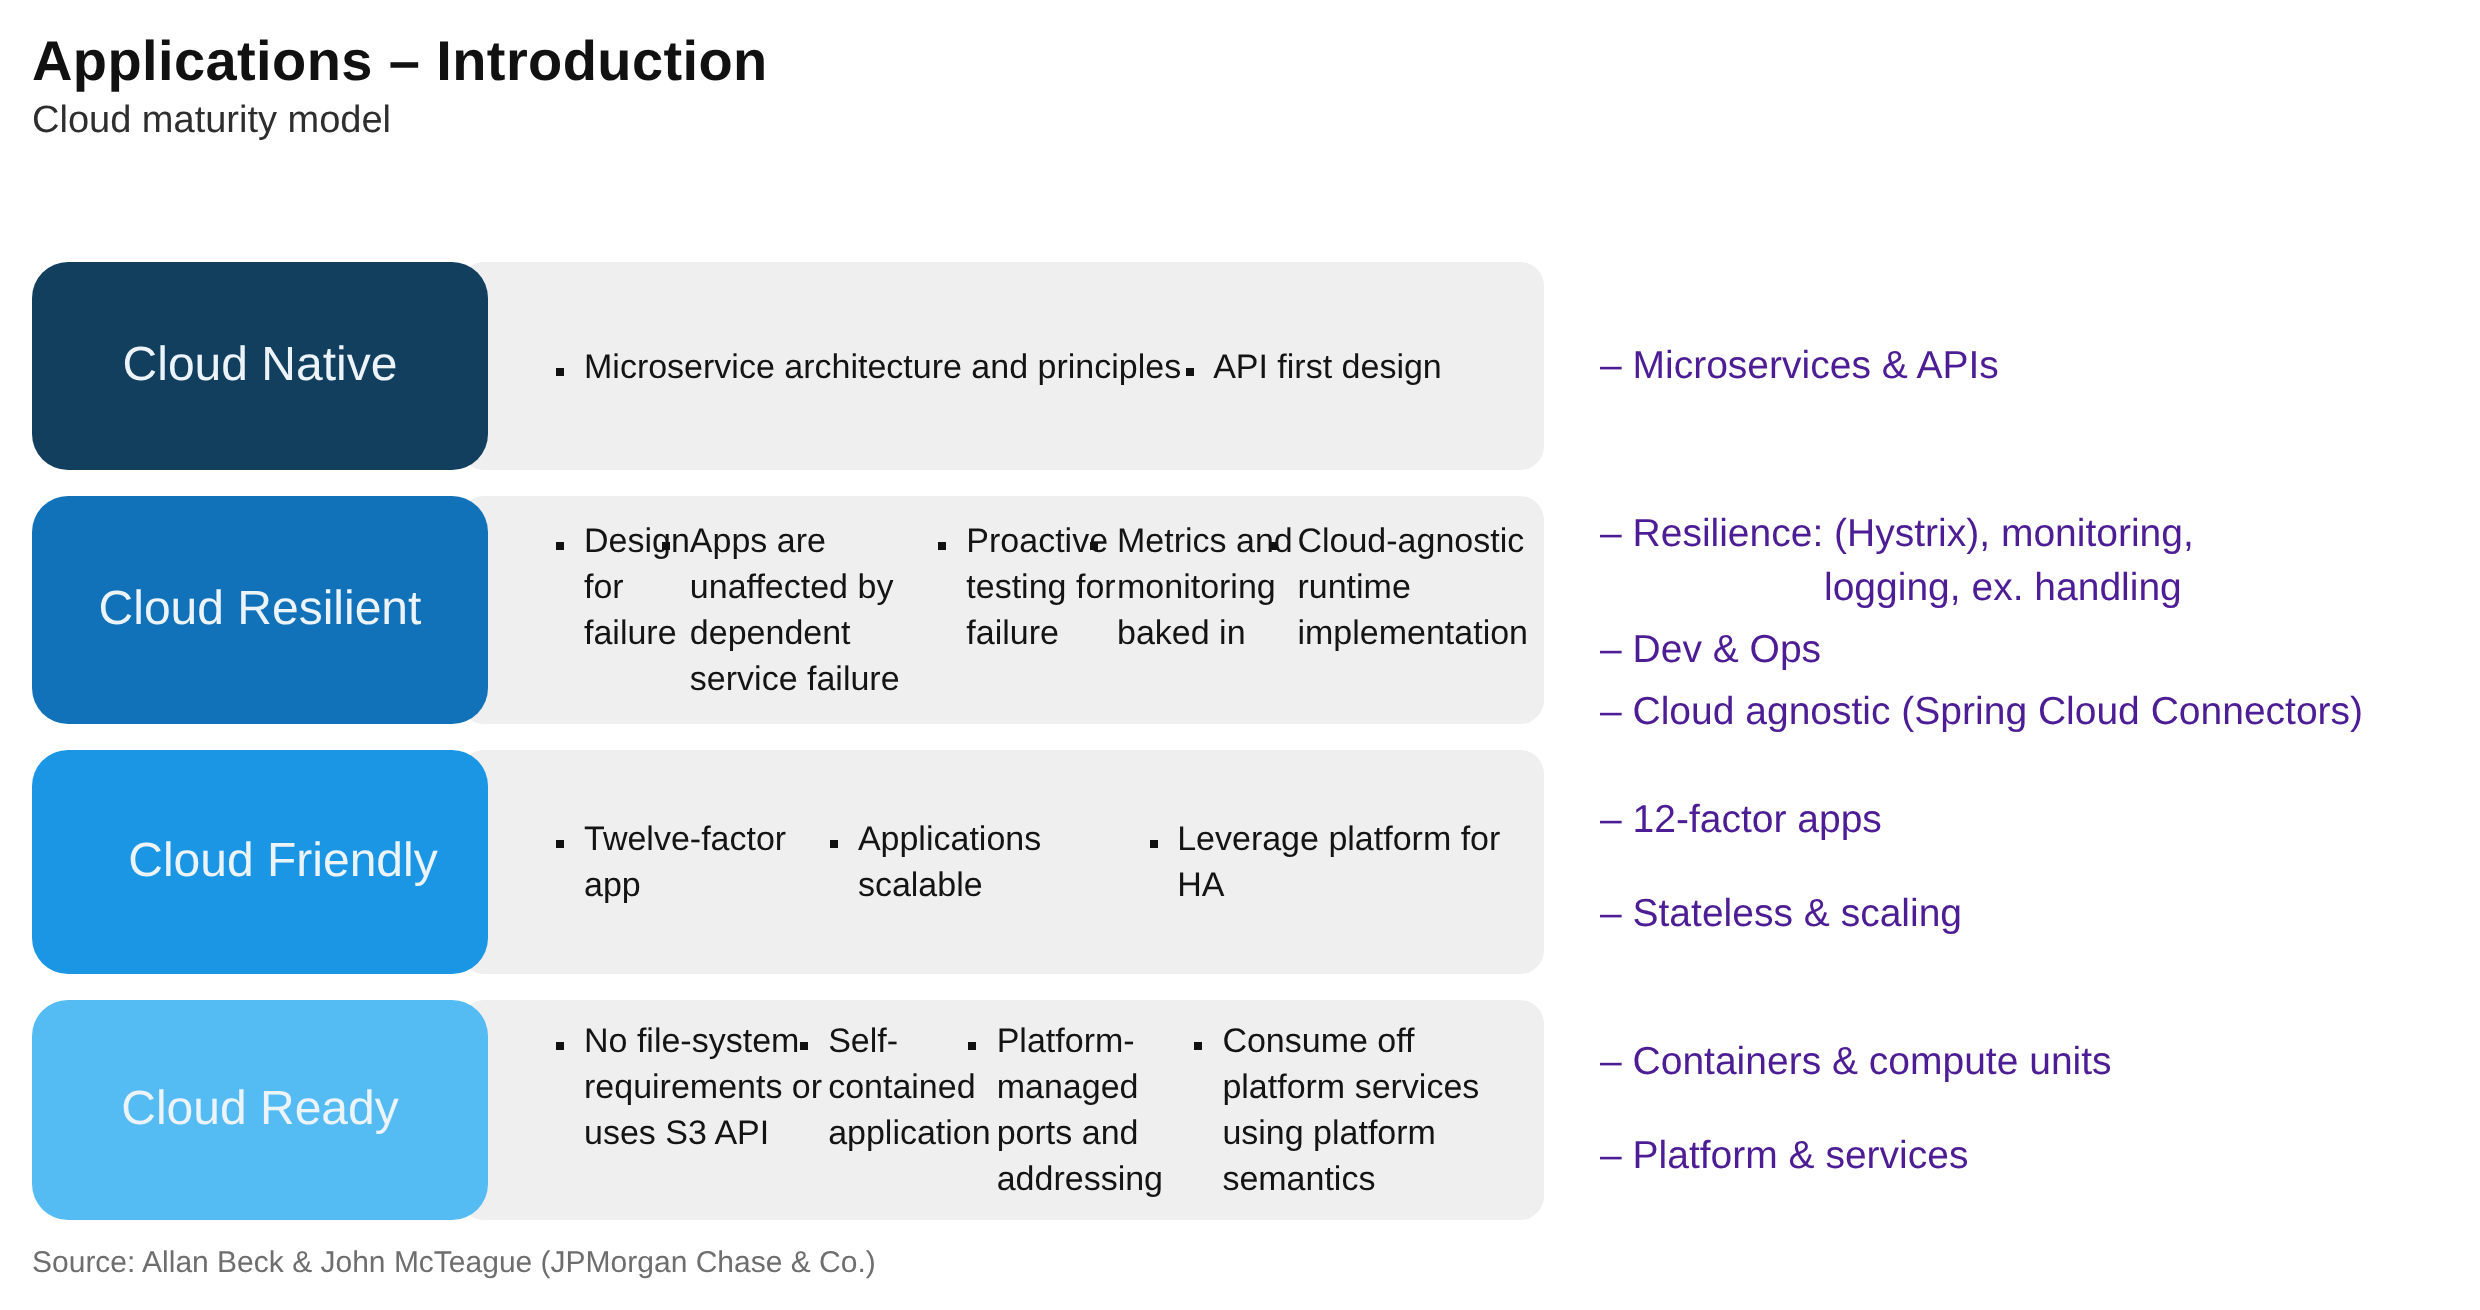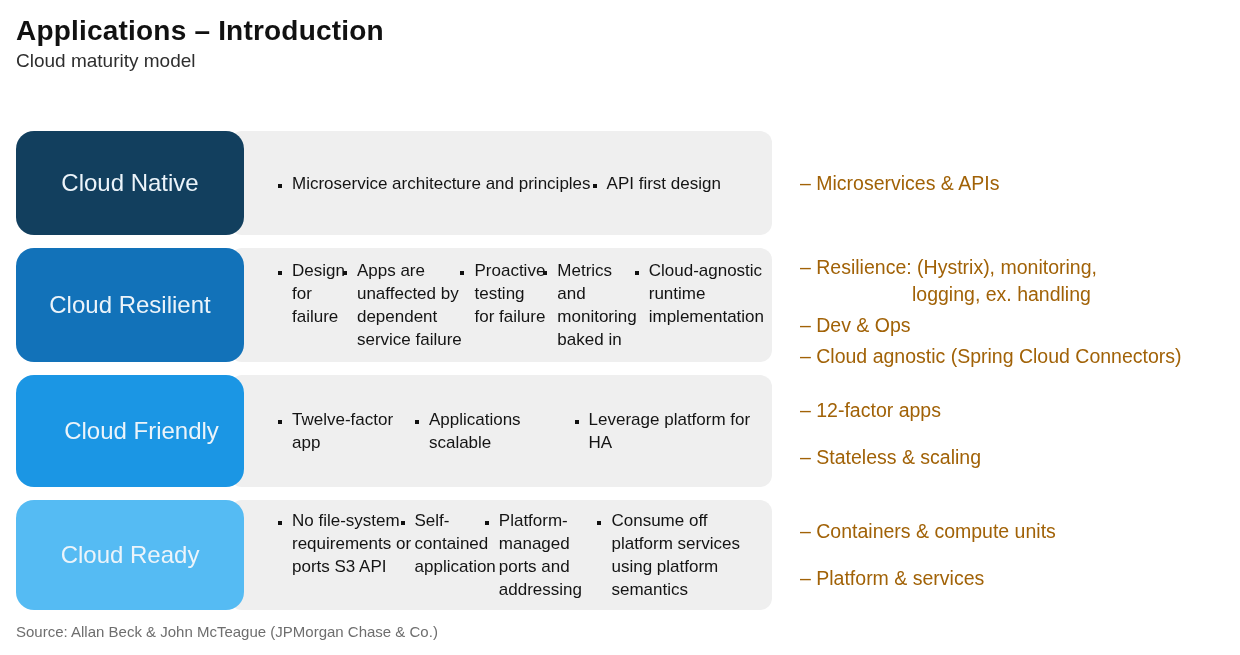--- a/index.html
+++ b/index.html
@@ -52,31 +52,31 @@
     list-style-type: square;
     padding-left: 62px; padding-right: 8px;
     color: #141414;
     display: flex; flex-direction: row; justify-content: flex-start;
   }
   ul.bullets li {
     font-size: 17px; line-height: 23px; color: #141414;
   }
   ul.bullets li::marker { font-size: 12px; color: #111111; }
   .r1 ul.bullets { gap: 16px; }
-  .r2 ul.bullets { gap: 12px; }
+  .r2 ul.bullets { gap: 0px; }
   .r3 ul.bullets { gap: 13px; }
   .r4 ul.bullets { gap: 3px; }
 
   .annotations {
     flex: 0 0 450px; width: 450px;
     padding-left: 10px;
     color: #6e6e6e;
     display: flex; flex-direction: column;
   }
-  .ann-line { font-size: 19.5px; line-height: 27px; color: #a16207; }
+  .ann-line { font-size: 19.5px; line-height: 27px; color: #4c1d95; }
   .ann-cont { padding-left: 112px; }
   .ann-gap { margin-top: 4px; }
   .ann-gap-lg { margin-top: 20px; }
   .annotations.center { justify-content: center; }
   .r2 .annotations { padding-top: 6px; }
   .r3 .annotations { padding-top: 22px; }
   .r4 .annotations { padding-top: 18px; }
 
   .source {
     margin-top: 12px;
@@ -145,21 +145,21 @@
         <div class="ann-line ann-gap-lg">– Stateless &amp; scaling</div>
       </div>
     </section>
 
     <section class="row r4">
       <div class="box" style="background: rgb(85, 187, 243);">
         <span class="box-label">Cloud Ready</span>
       </div>
       <div class="panel">
         <ul class="bullets">
-          <li>No file-system requirements or ports S3 API</li>
+          <li>No file-system requirements or uses S3 API</li>
           <li>Self-contained application</li>
           <li>Platform-managed ports and addressing</li>
           <li>Consume off platform services using platform semantics</li>
         </ul>
       </div>
       <div class="annotations">
         <div class="ann-line">– Containers &amp; compute units</div>
         <div class="ann-line ann-gap-lg">– Platform &amp; services</div>
       </div>
     </section>

